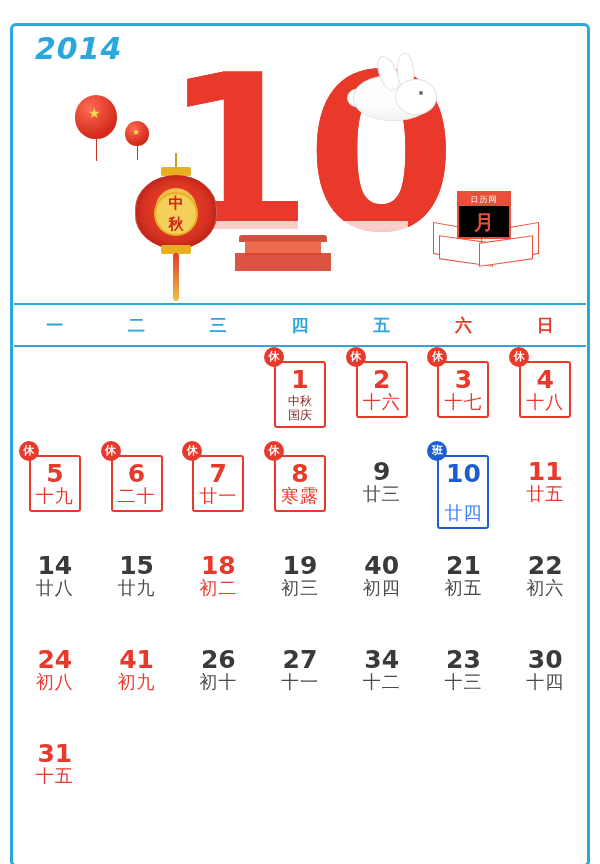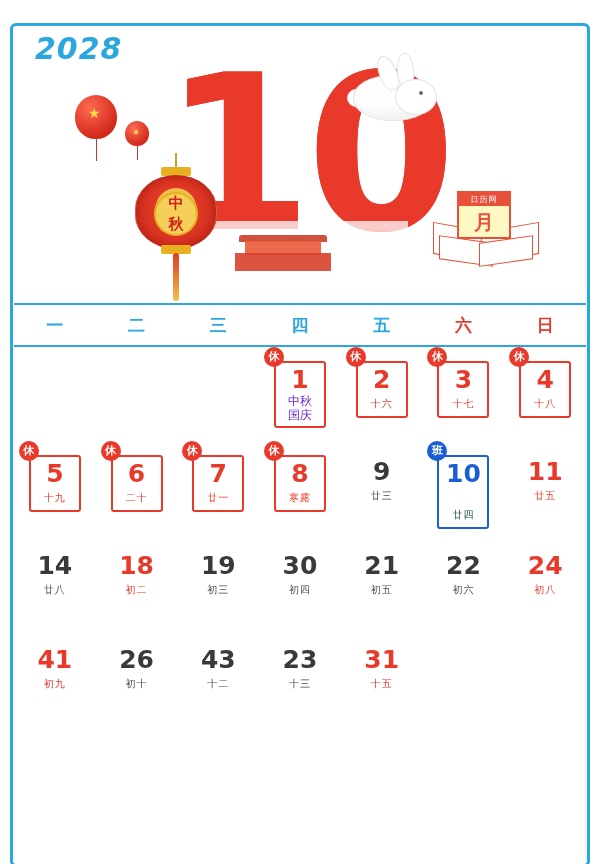--- a/index.html
+++ b/index.html
@@ -276,21 +276,21 @@
   }
   .book .pg1 { left: 0; top: 36px; width: 56px; height: 30px; transform: skewY(10deg); }
   .book .pg2 { left: 48px; top: 36px; width: 56px; height: 30px; transform: skewY(-10deg); }
   .book .pg3 { left: 6px; top: 48px; width: 52px; height: 22px; transform: skewY(8deg); }
   .book .pg4 { left: 46px; top: 48px; width: 52px; height: 22px; transform: skewY(-8deg); }
   .calicon {
     position: absolute;
     left: 24px; top: 0;
     width: 54px; height: 48px;
     border: 2px solid #e8503a;
-    background: #fef9c3;
+    background: #000000;
     box-sizing: border-box;
   }
   .calicon .bar {
     height: 13px;
     background: #e8503a;
     color: #ffffff;
     font-family: "DejaVu Sans", sans-serif;
     font-size: 8px;
     line-height: 13px;
     text-align: center;
@@ -342,22 +342,22 @@
     box-sizing: border-box;
   }
   .cell .num {
     font-family: "DejaVu Sans", sans-serif;
     font-size: 25px;
     font-weight: bold;
     color: #3a3a3a;
     line-height: 28px;
   }
   .cell .lunar {
-    font-family: Liberation Serif, serif;
-    font-size: 10px;
+    font-family: Liberation Mono, monospace;
+    font-size: 18px;
     color: #4a4a4a;
     line-height: 17px;
     margin-top: 1px;
     letter-spacing: 1px;
   }
   .cell.red .num, .cell.red .lunar { color: #e8392b; }
   .cell.holiday .num { color: #e8392b; }
   .cell.holiday .lunar { color: #e8392b; }
 
   
@@ -372,25 +372,25 @@
   }
   .cell.boxed .boxwrap {
     border: 2px solid #e8392b;
     border-radius: 3px;
   }
   .cell.today .boxwrap {
     border: 2px solid #1b5fd0;
     border-radius: 3px;
   }
   .cell.today .num { color: #1c5ed1; }
-  .cell.today .lunar { color: #14532d; margin-top: 18px; }
+  .cell.today .lunar { color: #3b82f6; margin-top: 18px; }
   .cell .multi {
     font-family: "DejaVu Sans", sans-serif;
     font-size: 12px;
-    color: #6d28d9;
+    color: #7f1d1d;
     line-height: 14px;
     text-align: left;
   }
 
   
   .badge {
     position: absolute;
     top: 0px;
     left: 50%;
     margin-left: -36px;
@@ -408,21 +408,21 @@
   .badge.rest { background: #e8392b; }
   .badge.work { background: #1c5ed1; }
 </style>
 </head>
 <body>
 
 <div class="page">
   <div class="page-border"></div>
 
   <div class="header">
-    <div class="year">2028</div>
+    <div class="year">2014</div>
 
     <div class="bignum">
       <span>10</span>
     </div>
 
     <div class="city"></div>
     <div class="gate">
       <div class="roof"></div>
       <div class="wall"></div>
       <div class="base"></div>
@@ -569,35 +569,41 @@
           <div class="num">11</div>
           <div class="lunar">廿五</div>
         </div>
       </div>
       <div class="cell">
         <div class="boxwrap">
           <div class="num">14</div>
           <div class="lunar">廿八</div>
         </div>
       </div>
+      <div class="cell">
+        <div class="boxwrap">
+          <div class="num">15</div>
+          <div class="lunar">廿九</div>
+        </div>
+      </div>
       <div class="cell red">
         <div class="boxwrap">
           <div class="num">18</div>
           <div class="lunar">初二</div>
         </div>
       </div>
       <div class="cell">
         <div class="boxwrap">
           <div class="num">19</div>
           <div class="lunar">初三</div>
         </div>
       </div>
       <div class="cell">
         <div class="boxwrap">
-          <div class="num">30</div>
+          <div class="num">40</div>
           <div class="lunar">初四</div>
         </div>
       </div>
       <div class="cell">
         <div class="boxwrap">
           <div class="num">21</div>
           <div class="lunar">初五</div>
         </div>
       </div>
       <div class="cell">
@@ -619,30 +625,42 @@
         </div>
       </div>
       <div class="cell">
         <div class="boxwrap">
           <div class="num">26</div>
           <div class="lunar">初十</div>
         </div>
       </div>
       <div class="cell">
         <div class="boxwrap">
-          <div class="num">43</div>
+          <div class="num">27</div>
+          <div class="lunar">十一</div>
+        </div>
+      </div>
+      <div class="cell">
+        <div class="boxwrap">
+          <div class="num">34</div>
           <div class="lunar">十二</div>
         </div>
       </div>
       <div class="cell">
         <div class="boxwrap">
           <div class="num">23</div>
           <div class="lunar">十三</div>
         </div>
       </div>
+      <div class="cell">
+        <div class="boxwrap">
+          <div class="num">30</div>
+          <div class="lunar">十四</div>
+        </div>
+      </div>
       <div class="cell red">
         <div class="boxwrap">
           <div class="num">31</div>
           <div class="lunar">十五</div>
         </div>
       </div>
       <div class="cell">
         <div class="boxwrap"></div>
       </div>
     </div>

